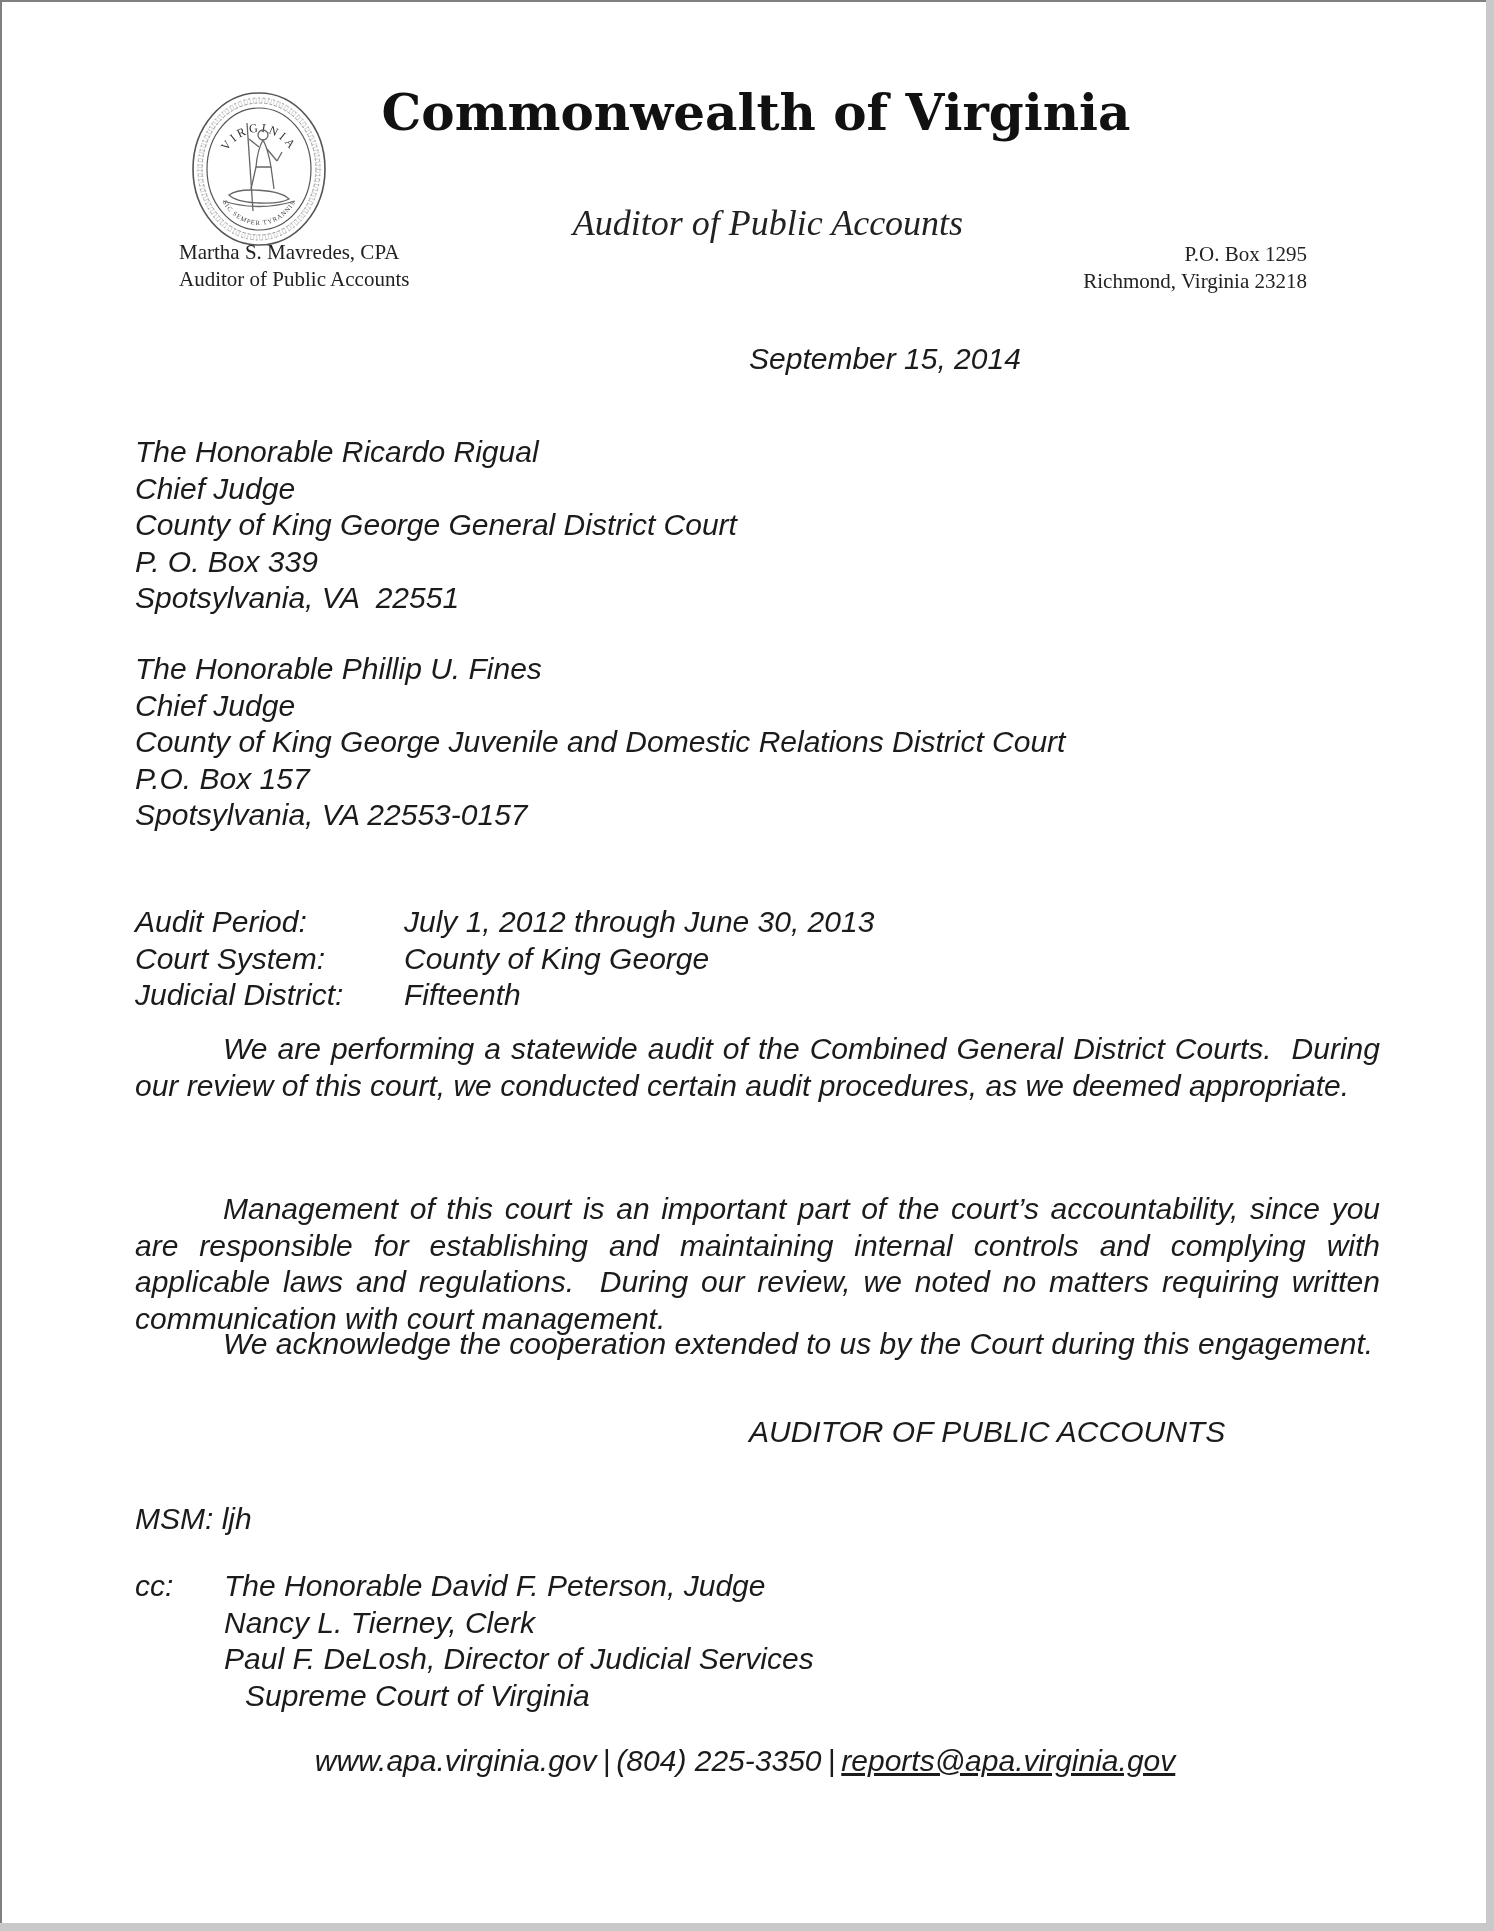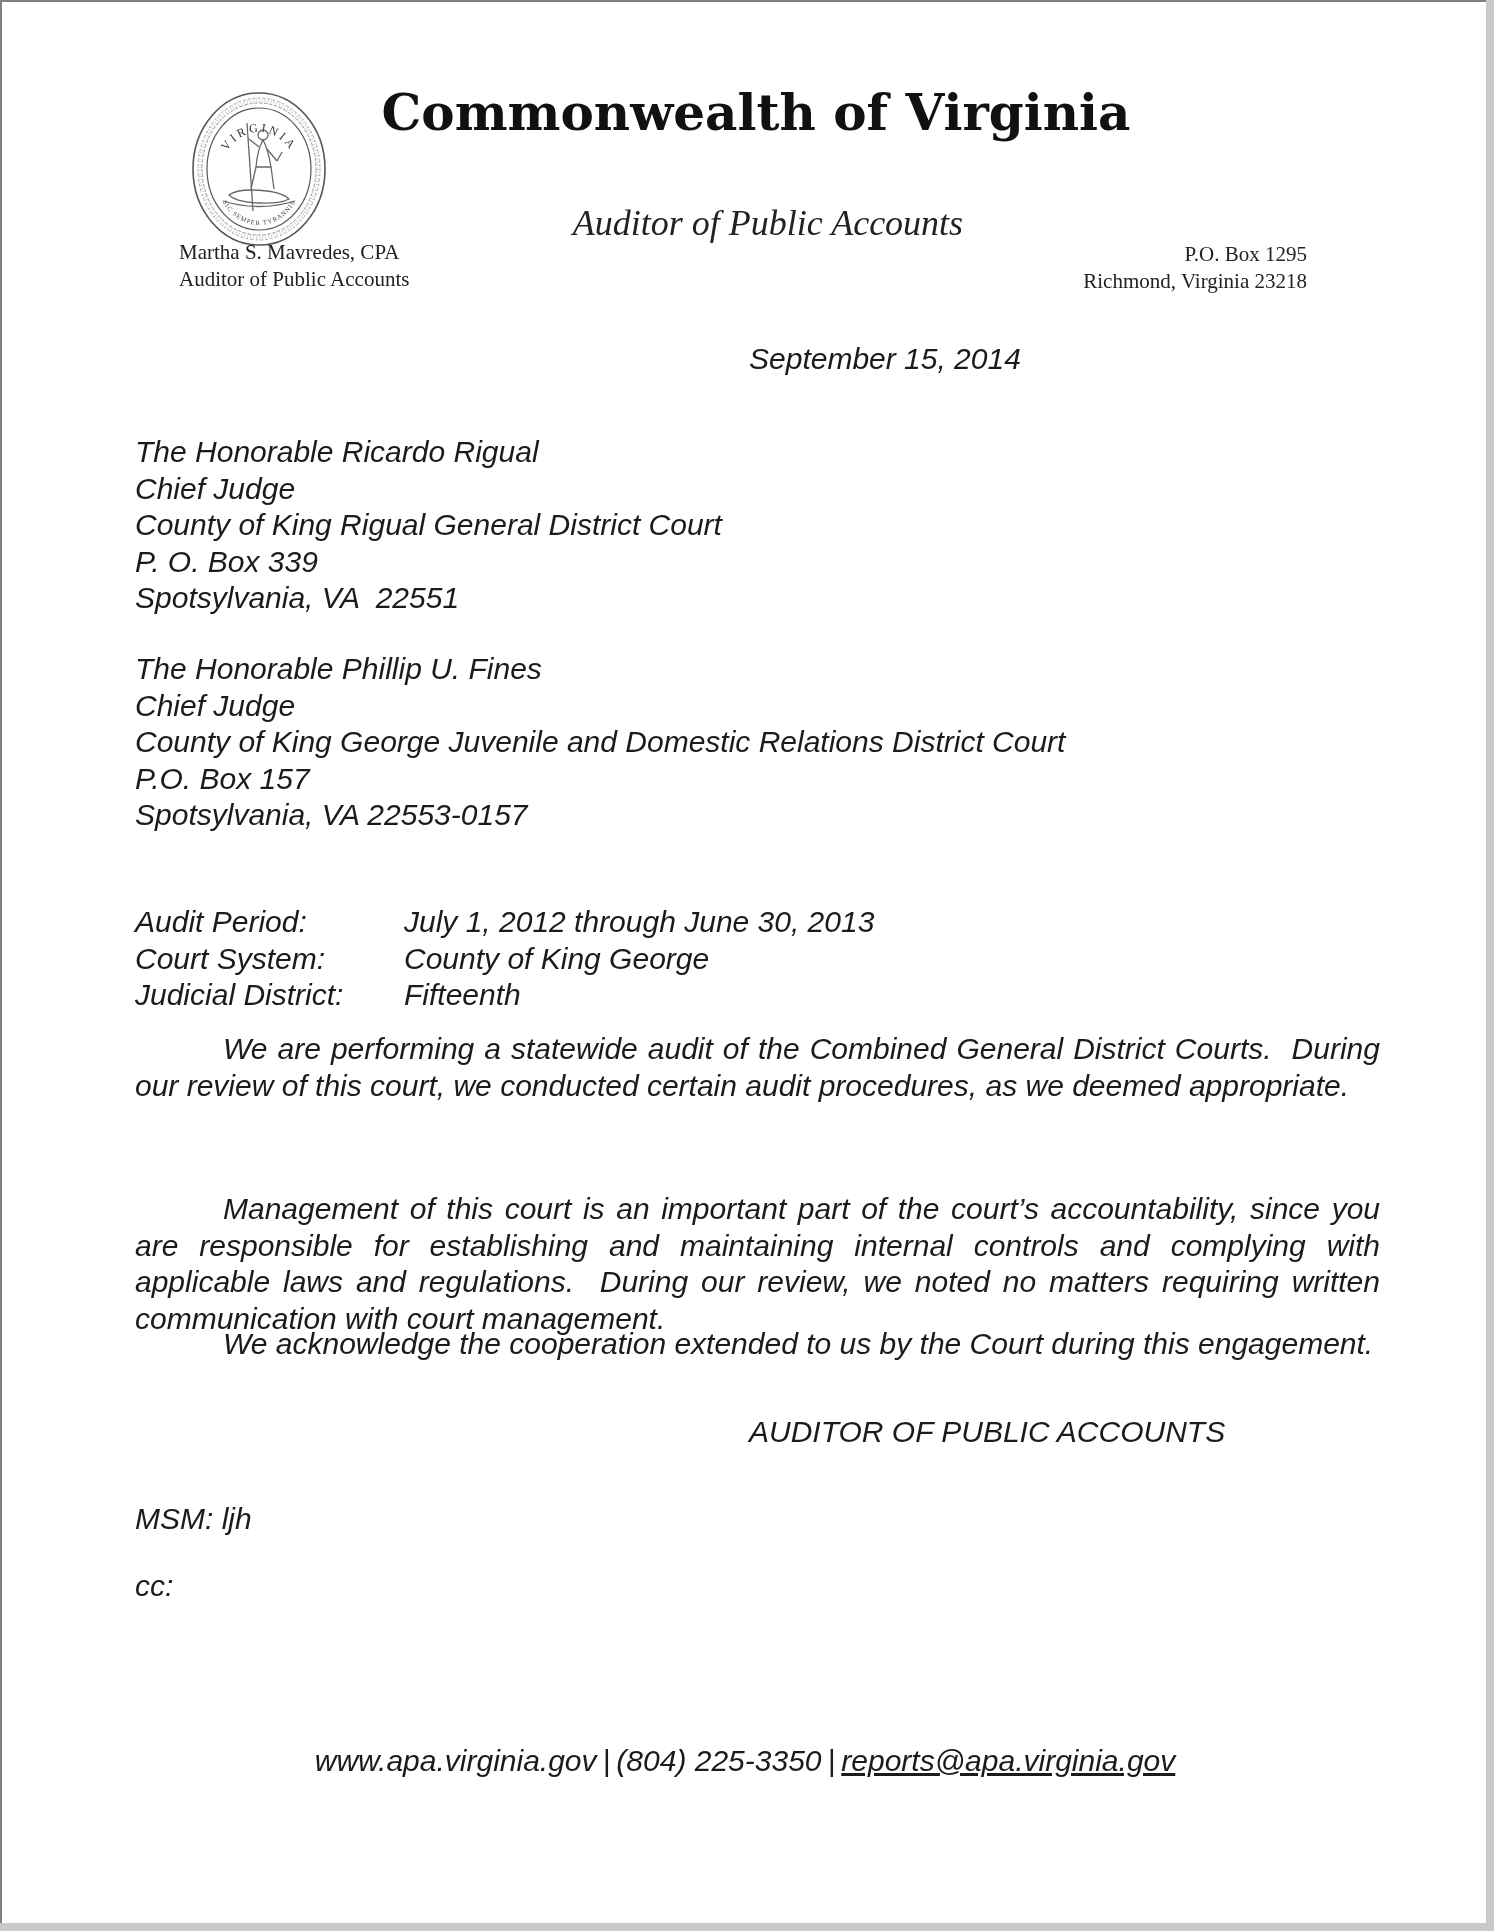--- a/index.html
+++ b/index.html
@@ -103,21 +103,21 @@
   <div class="abs hdr-right">
     <div>P.O. Box 1295</div>
     <div>Richmond, Virginia 23218</div>
   </div>
 
   <div class="abs body-txt date-line">September 15, 2014</div>
 
   <div class="abs body-txt rcpt1">
     <div class="addr-line">The Honorable Ricardo Rigual</div>
     <div class="addr-line">Chief Judge</div>
-    <div class="addr-line">County of King Rigual General District Court</div>
+    <div class="addr-line">County of King George General District Court</div>
     <div class="addr-line">P. O. Box 339</div>
     <div class="addr-line">Spotsylvania, VA  22551</div>
   </div>
 
   <div class="abs body-txt rcpt2">
     <div class="addr-line">The Honorable Phillip U. Fines</div>
     <div class="addr-line">Chief Judge</div>
     <div class="addr-line">County of King George Juvenile and Domestic Relations District Court</div>
     <div class="addr-line">P.O. Box 157</div>
     <div class="addr-line">Spotsylvania, VA 22553-0157</div>
@@ -141,19 +141,25 @@
   <div class="abs body-txt para p1">We are performing a statewide audit of the Combined General District Courts.  During our review of this court, we conducted certain audit procedures, as we deemed appropriate.</div>
   <div class="abs body-txt para p2">Management of this court is an important part of the court’s accountability, since you are responsible for establishing and maintaining internal controls and complying with applicable laws and regulations.  During our review, we noted no matters requiring written communication with court management.</div>
   <div class="abs body-txt para p3">We acknowledge the cooperation extended to us by the Court during this engagement.</div>
 
   <div class="abs body-txt sig">AUDITOR OF PUBLIC ACCOUNTS</div>
 
   <div class="abs body-txt initials">MSM: ljh</div>
 
   <div class="abs body-txt ccblk">
     <div class="cc-label">cc:</div>
+    <div>
+      <div>The Honorable David F. Peterson, Judge</div>
+      <div>Nancy L. Tierney, Clerk</div>
+      <div>Paul F. DeLosh, Director of Judicial Services</div>
+      <div class="cc-sub">Supreme Court of Virginia</div>
+    </div>
   </div>
 
   <div class="abs body-txt footer">
     <span>www.apa.virginia.gov</span><span class="sep">|</span><span>(804) 225-3350</span><span class="sep">|</span><span class="underline">reports@apa.virginia.gov</span>
   </div>
 
 </div>
 
 </body></html>

